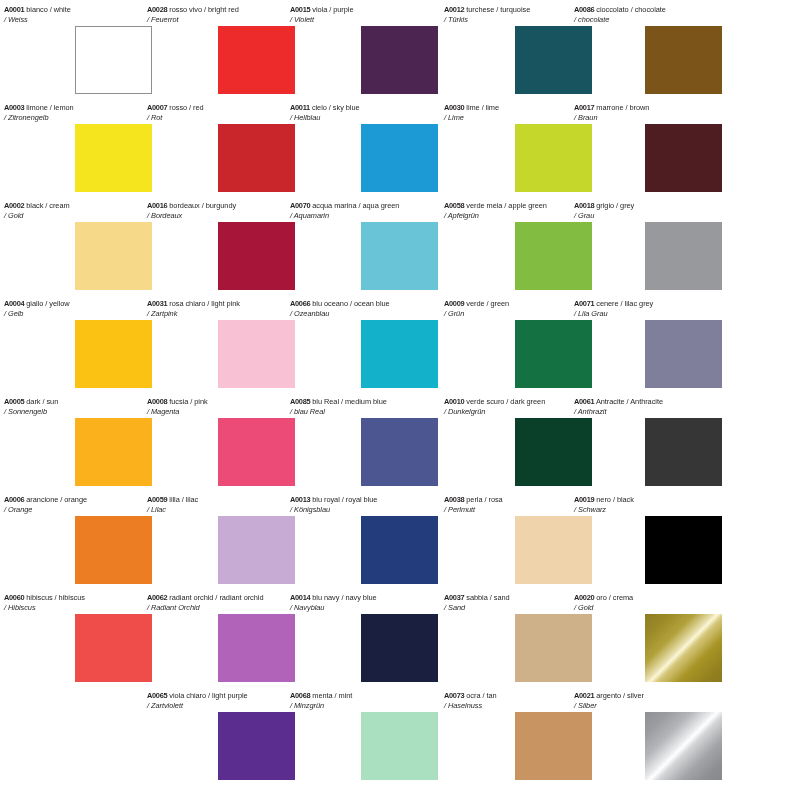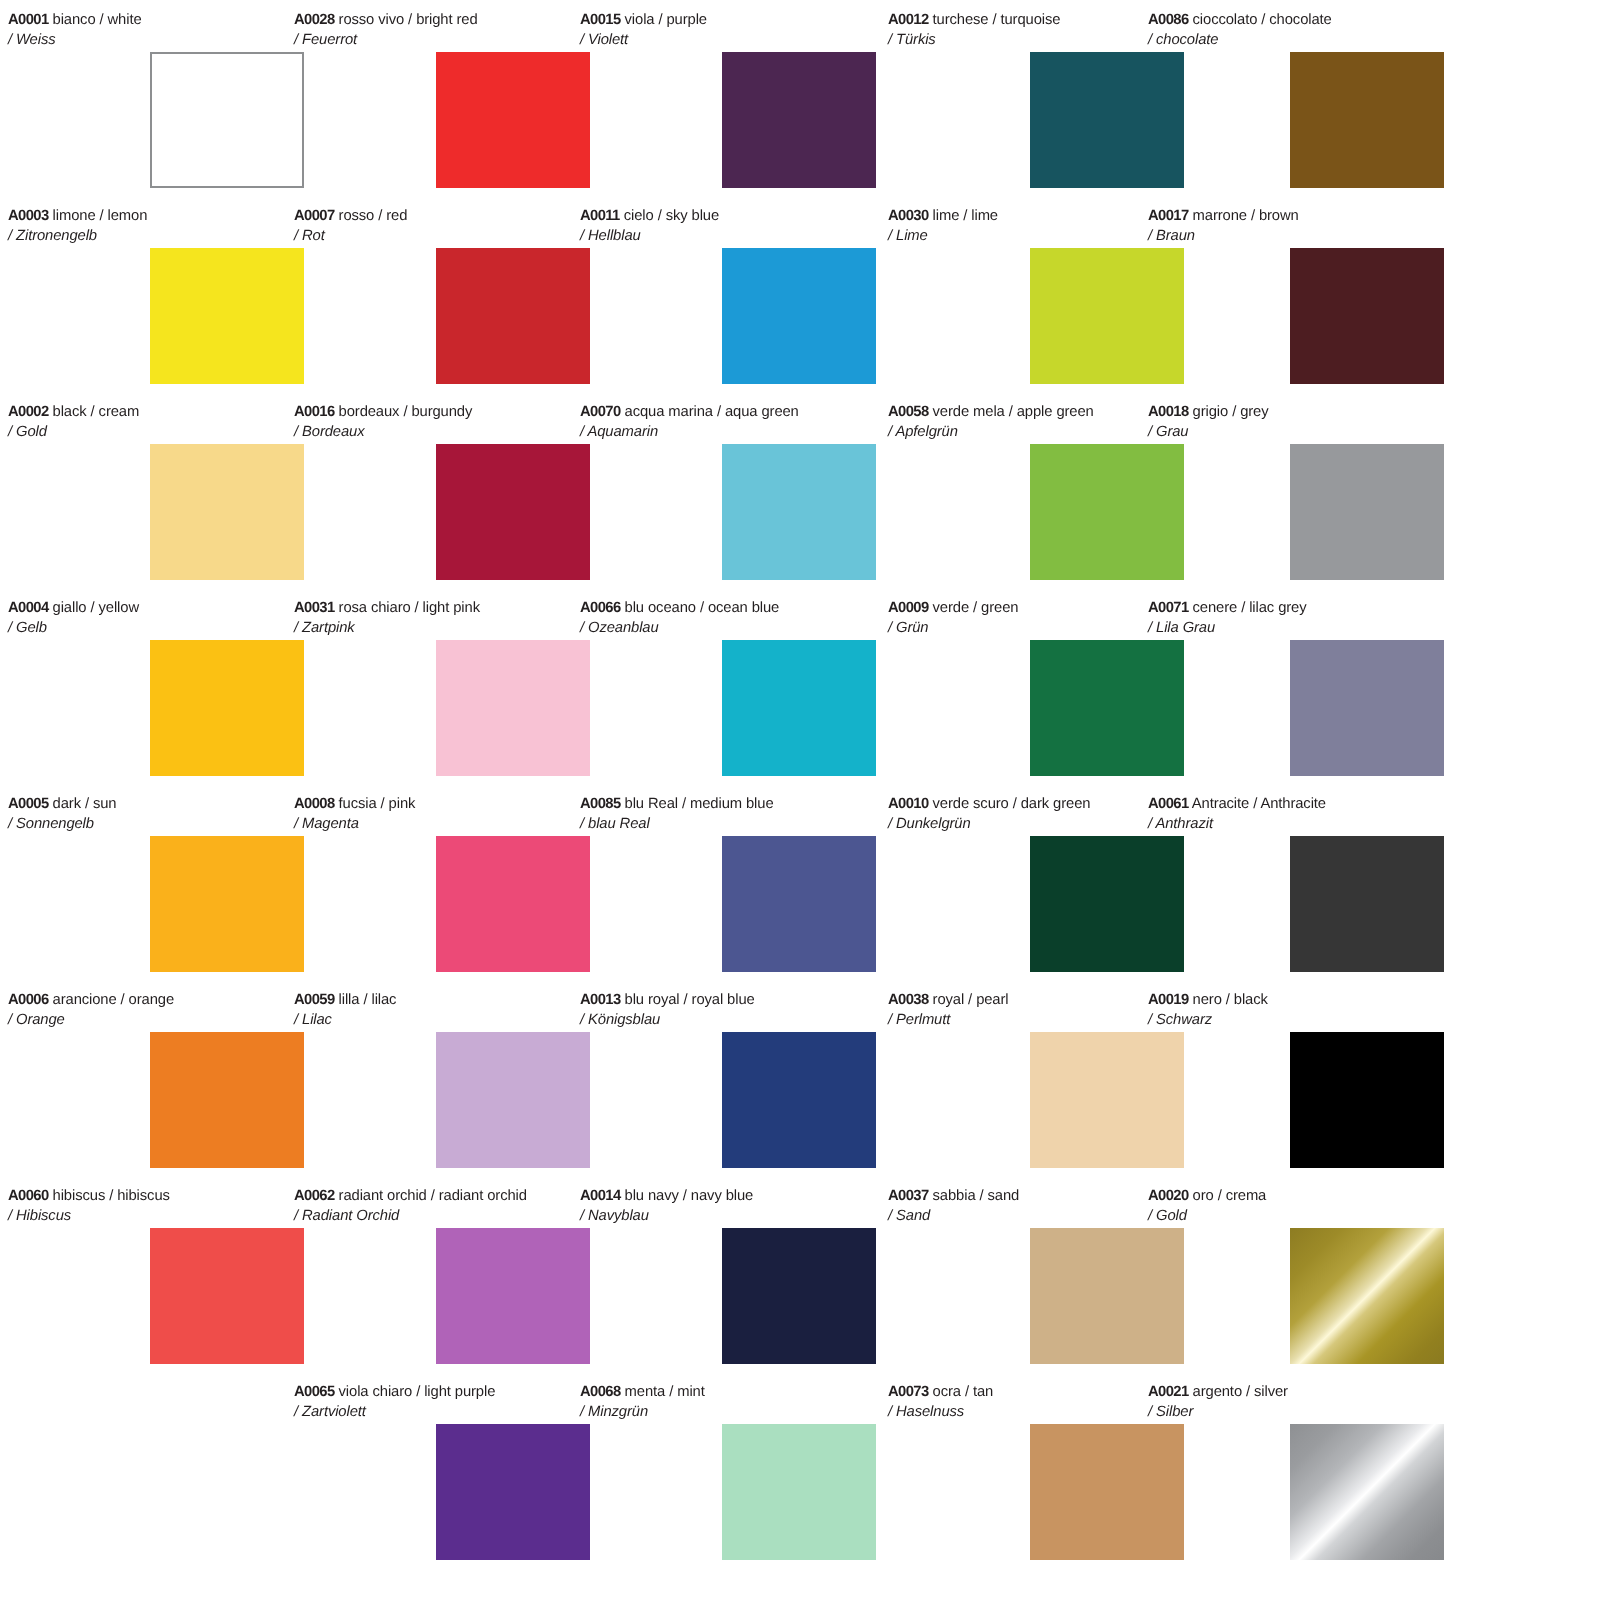--- a/index.html
+++ b/index.html
@@ -163,21 +163,21 @@
       </div>
       <div class="cell" style="top: 299px;">
         <div class="cap"><span class="code">A0009</span><span> verde / green</span><span class="l2">/ Grün</span></div>
         <div class="swatch" style="background: rgb(20, 113, 65);"></div>
       </div>
       <div class="cell" style="top: 397px;">
         <div class="cap"><span class="code">A0010</span><span> verde scuro / dark green</span><span class="l2">/ Dunkelgrün</span></div>
         <div class="swatch" style="background: rgb(10, 63, 42);"></div>
       </div>
       <div class="cell" style="top: 495px;">
-        <div class="cap"><span class="code">A0038</span><span> royal / pearl</span><span class="l2">/ Perlmutt</span></div>
+        <div class="cap"><span class="code">A0038</span><span> perla / rosa</span><span class="l2">/ Perlmutt</span></div>
         <div class="swatch" style="background: rgb(239, 211, 171);"></div>
       </div>
       <div class="cell" style="top: 593px;">
         <div class="cap"><span class="code">A0037</span><span> sabbia / sand</span><span class="l2">/ Sand</span></div>
         <div class="swatch" style="background: rgb(206, 177, 136);"></div>
       </div>
       <div class="cell" style="top: 691px;">
         <div class="cap"><span class="code">A0073</span><span> ocra / tan</span><span class="l2">/ Haselnuss</span></div>
         <div class="swatch" style="background: rgb(200, 148, 97);"></div>
       </div>

